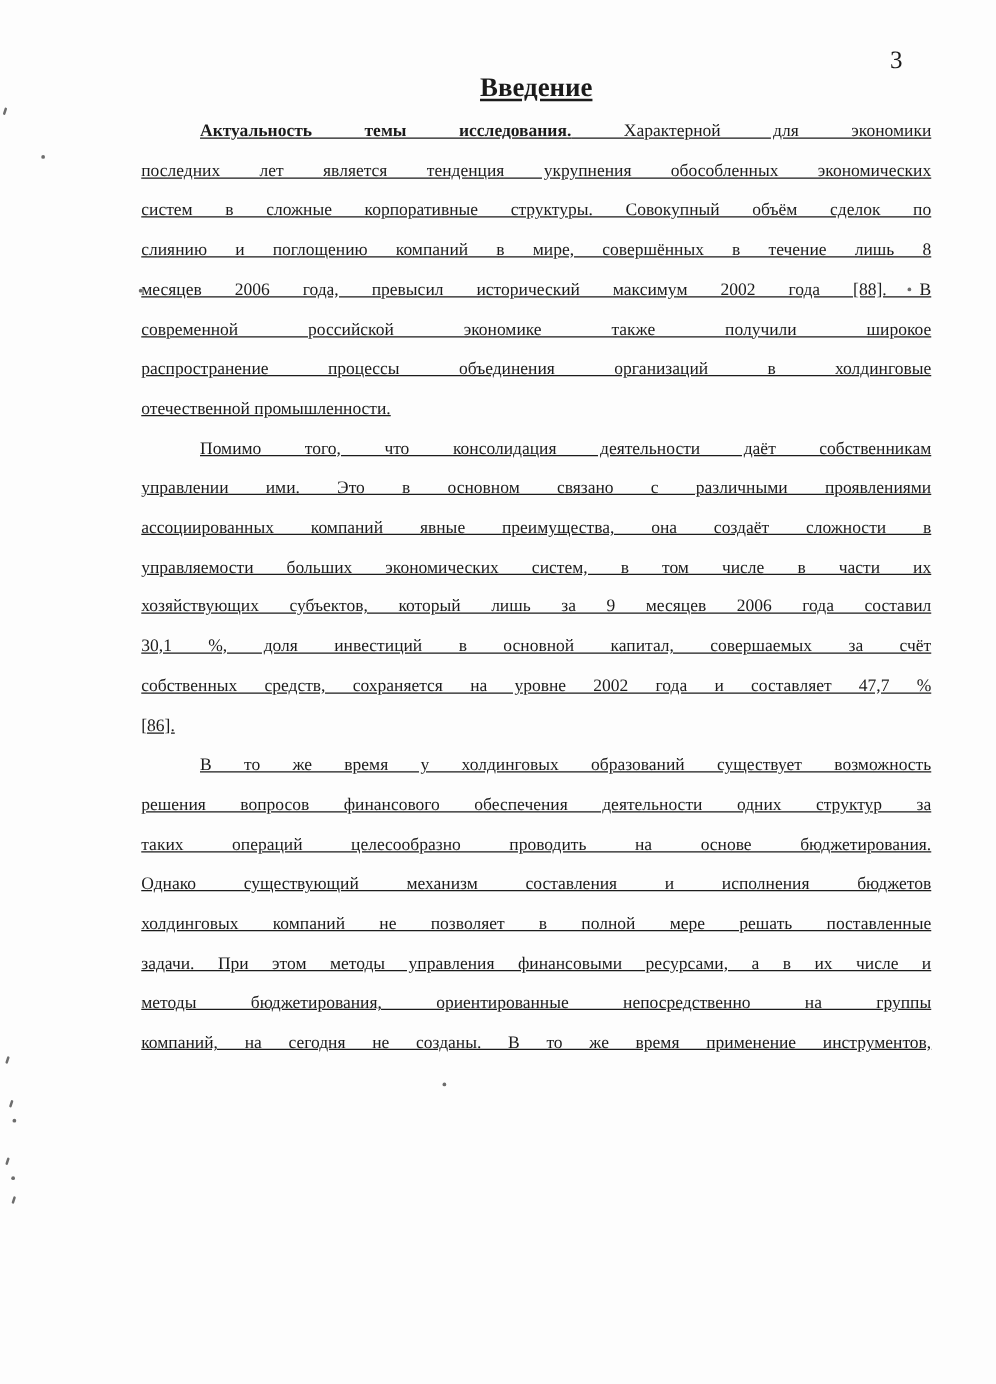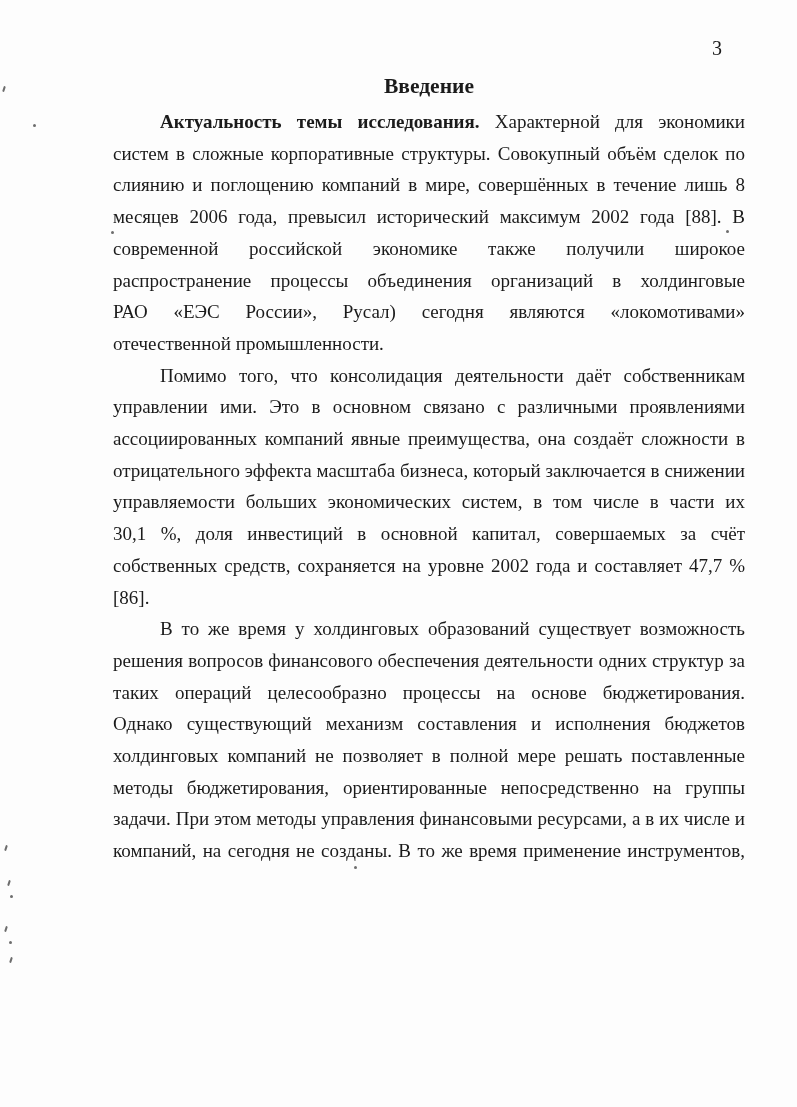--- a/index.html
+++ b/index.html
@@ -21,33 +21,34 @@
   .page-number {
     position: absolute;
     top: 36px;
     left: 712px;
     font-size: 20px;
     line-height: 24px;
   }
   .content {
     position: absolute;
     left: 113px;
-    top: 70px;
+    top: 54px;
     width: 632px;
+    text-decoration: underline;
   }
   .doc-title {
     font-size: 21.5px;
     font-weight: bold;
     text-align: center;
     line-height: 32px;
     margin: 0 0 4px 0;
   }
   .para { margin: 0; }
   .line {
-    font-size: 19px;
+    font-size: 14px;
     line-height: 31.7px;
     text-align: justify;
     text-align-last: justify;
     white-space: normal;
   }
   .line.flush-left { text-align-last: left; }
   .line.first { text-indent: 47px; }
   .line b { font-weight: bold; }
   
   .artifact {
@@ -69,46 +70,46 @@
 <body>
 
 <div class="page">
   <div class="page-number">3</div>
 
   <div class="content">
     <h1 class="doc-title">Введение</h1>
     <div id="paragraphs">
         <div class="para">
           <div class="line first"><b>Актуальность темы исследования.</b><span> Характерной для экономики</span></div>
+          <div class="line">последних лет является тенденция укрупнения обособленных экономических</div>
           <div class="line">систем в сложные корпоративные структуры. Совокупный объём сделок по</div>
           <div class="line">слиянию и поглощению компаний в мире, совершённых в течение лишь 8</div>
           <div class="line">месяцев 2006 года, превысил исторический максимум 2002 года [88]. В</div>
           <div class="line">современной российской экономике также получили широкое</div>
           <div class="line">распространение процессы объединения организаций в холдинговые</div>
-          <div class="line">РАО «ЕЭС России», Русал) сегодня являются «локомотивами»</div>
           <div class="line flush-left">отечественной промышленности.</div>
         </div>
         <div class="para">
           <div class="line first">Помимо того, что консолидация деятельности даёт собственникам</div>
           <div class="line">управлении ими. Это в основном связано с различными проявлениями</div>
           <div class="line">ассоциированных компаний явные преимущества, она создаёт сложности в</div>
-          <div class="line">отрицательного эффекта масштаба бизнеса, который заключается в снижении</div>
           <div class="line">управляемости больших экономических систем, в том числе в части их</div>
+          <div class="line">хозяйствующих субъектов, который лишь за 9 месяцев 2006 года составил</div>
           <div class="line">30,1 %, доля инвестиций в основной капитал, совершаемых за счёт</div>
           <div class="line">собственных средств, сохраняется на уровне 2002 года и составляет 47,7 %</div>
           <div class="line flush-left">[86].</div>
         </div>
         <div class="para">
           <div class="line first">В то же время у холдинговых образований существует возможность</div>
           <div class="line">решения вопросов финансового обеспечения деятельности одних структур за</div>
-          <div class="line">таких операций целесообразно процессы на основе бюджетирования.</div>
+          <div class="line">таких операций целесообразно проводить на основе бюджетирования.</div>
           <div class="line">Однако существующий механизм составления и исполнения бюджетов</div>
           <div class="line">холдинговых компаний не позволяет в полной мере решать поставленные</div>
+          <div class="line">задачи. При этом методы управления финансовыми ресурсами, а в их числе и</div>
           <div class="line">методы бюджетирования, ориентированные непосредственно на группы</div>
-          <div class="line">задачи. При этом методы управления финансовыми ресурсами, а в их числе и</div>
           <div class="line">компаний, на сегодня не созданы. В то же время применение инструментов,</div>
         </div>
       </div>
   </div>
 
   <div id="artifacts">
       <span class="artifact tick" style="left: 3px; top: 86px;"></span>
       <span class="artifact dot" style="left: 33px; top: 124px;"></span>
       <span class="artifact dot" style="left: 111px; top: 231px;"></span>
       <span class="artifact dot" style="left: 726px; top: 230px;"></span>

